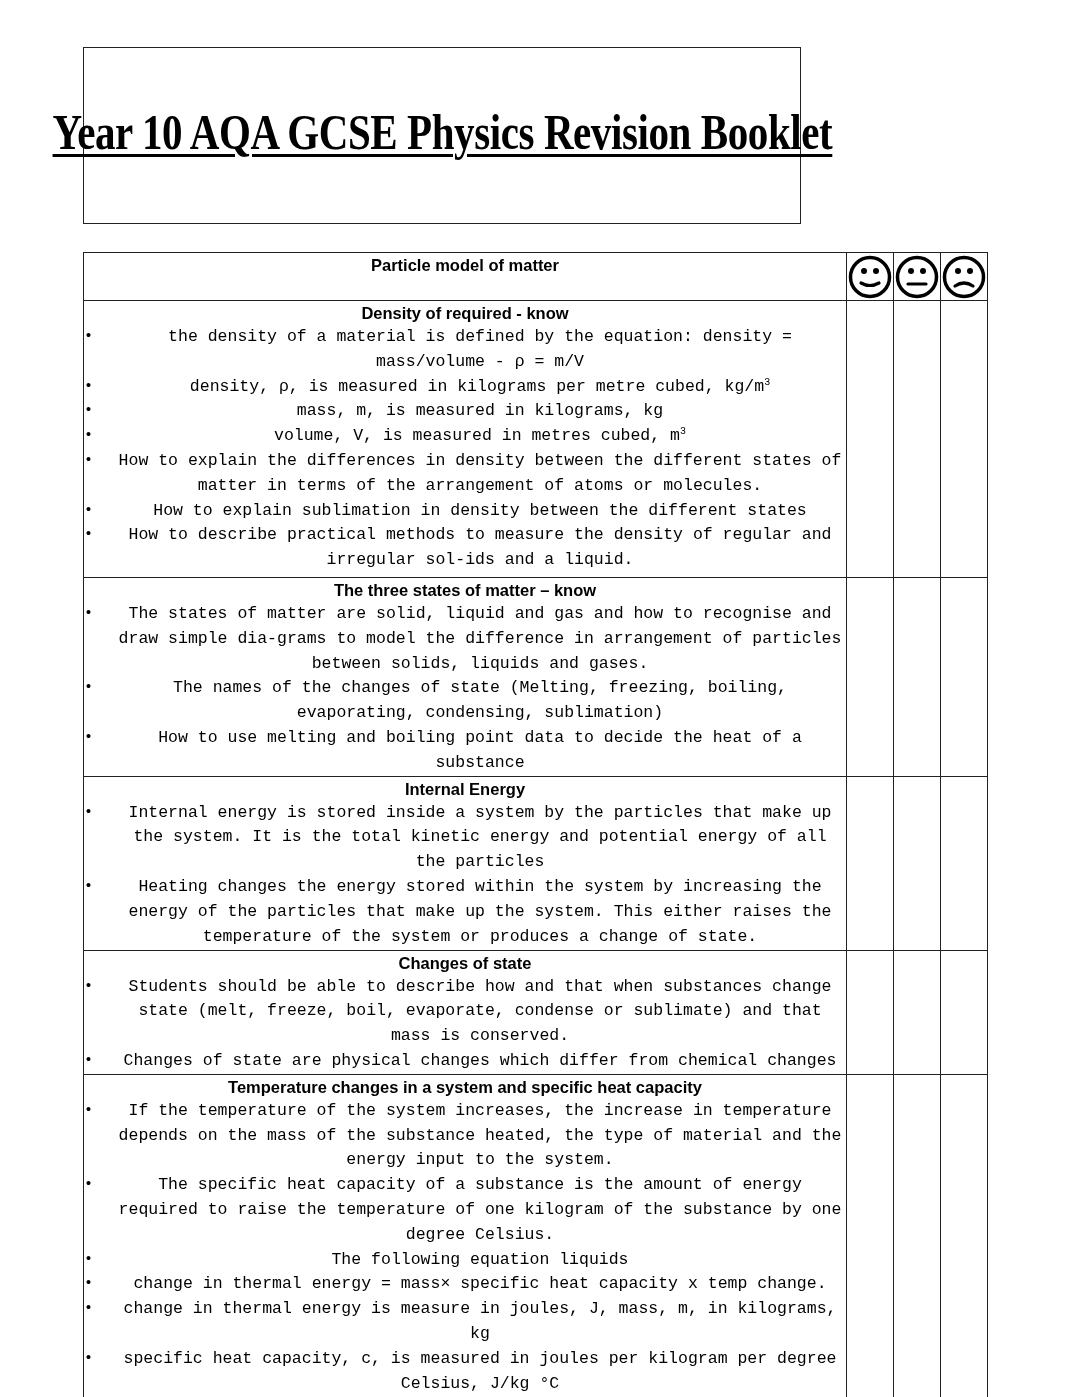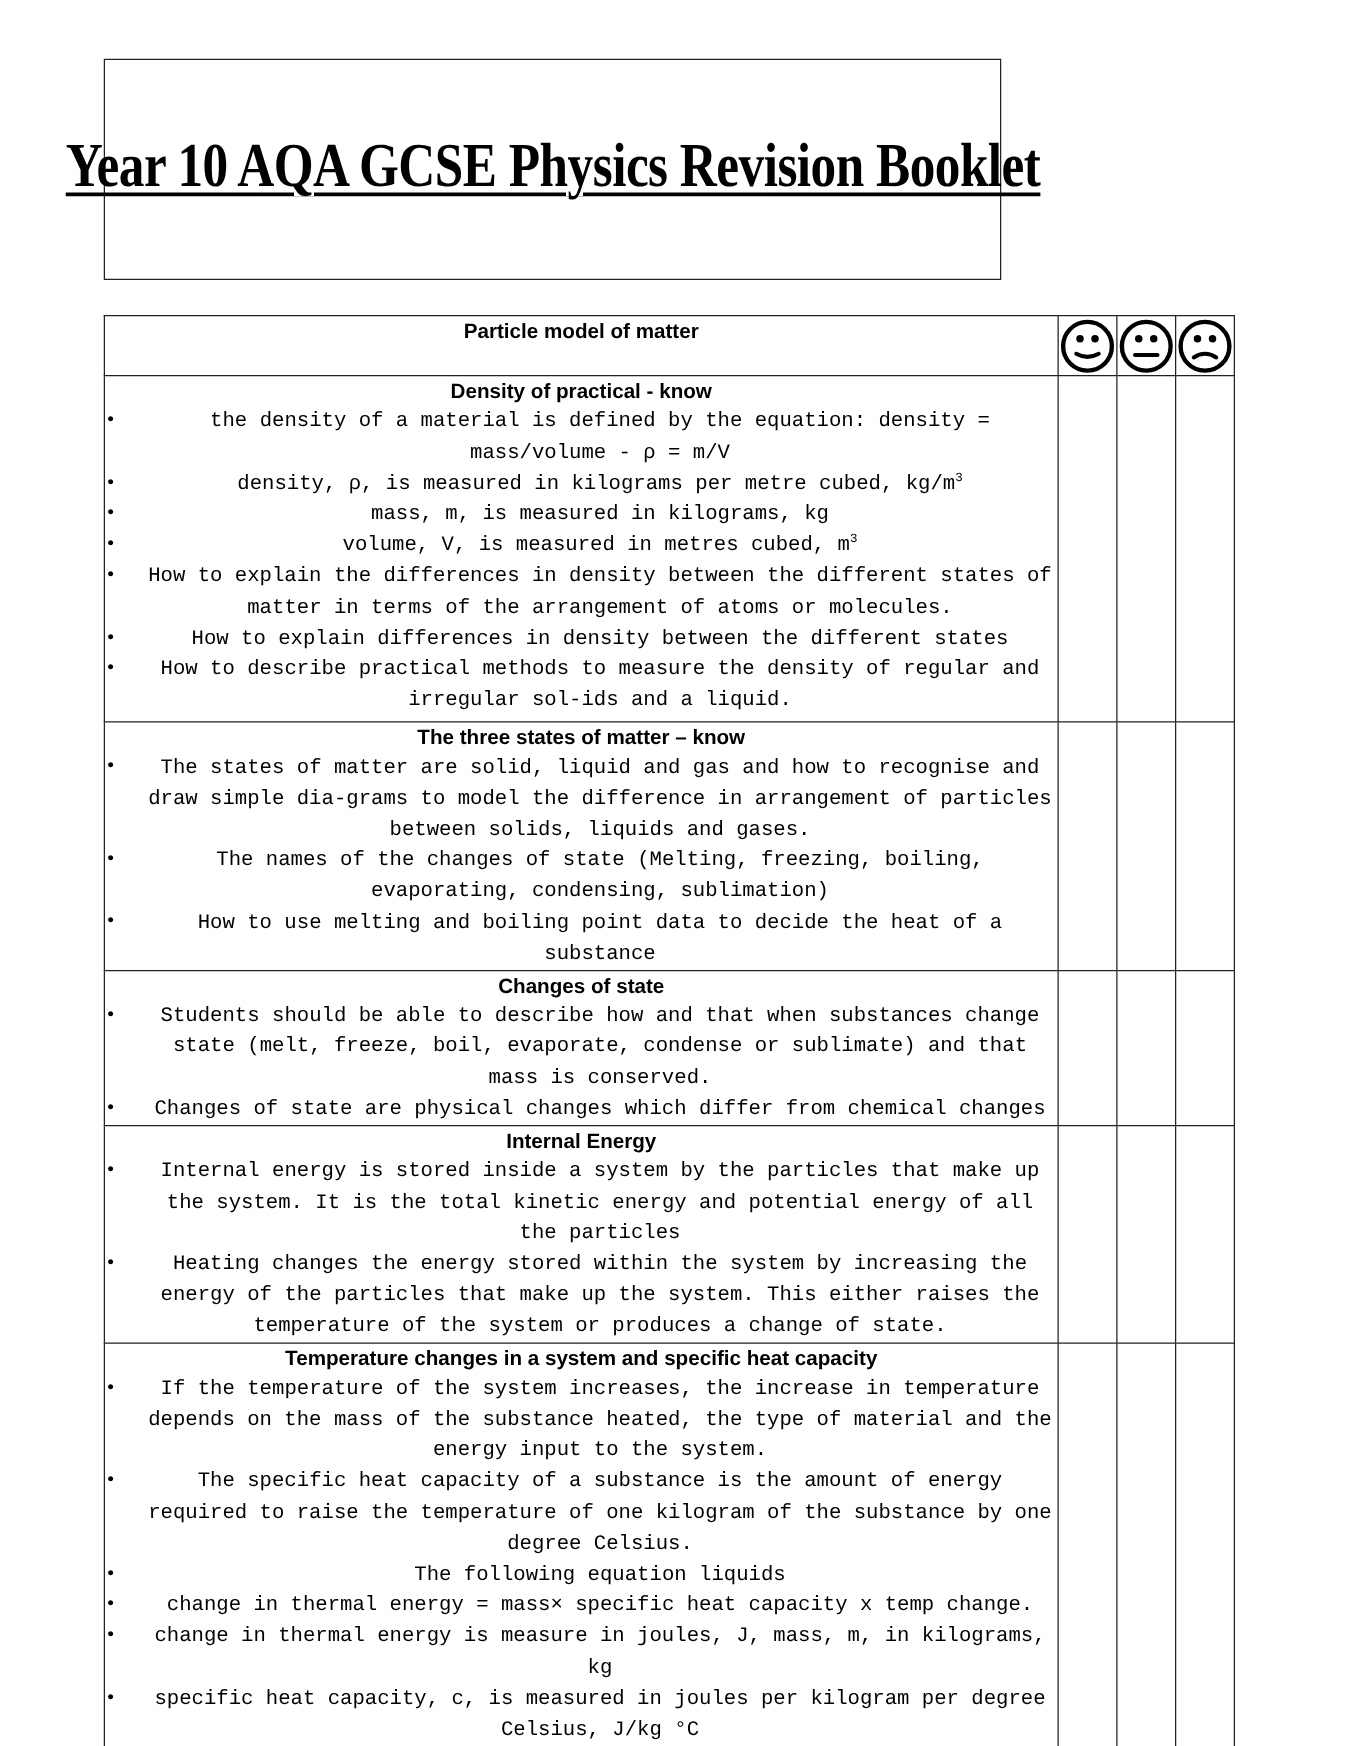--- a/index.html
+++ b/index.html
@@ -76,28 +76,28 @@
         <circle cx="22" cy="22" r="19.5" fill="none" stroke="#000" stroke-width="3.5"></circle>
         <circle cx="16" cy="16" r="3" fill="#000"></circle>
             <circle cx="28" cy="16" r="3" fill="#000"></circle>
         <path d="M13 31 Q22 25 31 31" fill="none" stroke="#000" stroke-width="3.2" stroke-linecap="round"></path>
       </svg>
     </td>
   </tr>
 
   <tr style="height:277px">
     <td class="content">
-      <div class="heading">Density of practical - know</div>
+      <div class="heading">Density of required - know</div>
       <ul class="bullets">
         <li>the density of a material is defined by the equation: density = mass/volume - ρ = m/V</li>
         <li><span>density, ρ, is measured in kilograms per metre cubed, kg/m</span><sup>3</sup></li>
         <li>mass, m, is measured  in kilograms, kg</li>
         <li><span>volume, V, is measured in metres cubed, m</span><sup>3</sup></li>
         <li>How to explain the differences in density between the different states of matter in terms of the arrangement of atoms or molecules.</li>
-        <li>How to explain differences in density between the different states</li>
+        <li>How to explain sublimation in density between the different states</li>
         <li>How to describe practical methods to measure the density of regular and irregular sol-ids and a liquid.</li>
       </ul>
     </td>
     <td class="rate"></td>
     <td class="rate"></td>
     <td class="rate"></td>
   </tr>
 
   <tr style="height:198px">
     <td class="content">
@@ -106,39 +106,39 @@
         <li>The states of matter are solid, liquid and gas and how to recognise and draw simple dia-grams to model the difference in arrangement of particles between solids, liquids and gases.</li>
         <li>The names of the changes of state (Melting, freezing, boiling, evaporating, condensing, sublimation)</li>
         <li>How to use melting and boiling point data to decide the heat of a substance</li>
       </ul>
     </td>
     <td class="rate"></td>
     <td class="rate"></td>
     <td class="rate"></td>
   </tr>
 
-  <tr style="height:124px">
+  <tr style="height:174px">
     <td class="content">
-      <div class="heading">Changes of state</div>
+      <div class="heading">Internal Energy</div>
       <ul class="bullets">
-        <li>Students should be able to describe how and that when substances change state (melt, freeze, boil, evaporate, condense or sublimate) and that mass is conserved.</li>
-        <li>Changes of state are physical changes which differ from chemical changes</li>
+        <li>Internal energy is stored inside a system by the particles that make up the system. It is the total kinetic energy and potential energy of all the particles</li>
+        <li>Heating changes the energy stored within the system by increasing the energy of the particles that make up the system. This either raises the temperature of the system or produces a change of state.</li>
       </ul>
     </td>
     <td class="rate"></td>
     <td class="rate"></td>
     <td class="rate"></td>
   </tr>
 
-  <tr style="height:174px">
+  <tr style="height:124px">
     <td class="content">
-      <div class="heading">Internal Energy</div>
+      <div class="heading">Changes of state</div>
       <ul class="bullets">
-        <li>Internal energy is stored inside a system by the particles that make up the system. It is the total kinetic energy and potential energy of all the particles</li>
-        <li>Heating changes the energy stored within the system by increasing the energy of the particles that make up the system. This either raises the temperature of the system or produces a change of state.</li>
+        <li>Students should be able to describe how and that when substances change state (melt, freeze, boil, evaporate, condense or sublimate) and that mass is conserved.</li>
+        <li>Changes of state are physical changes which differ from chemical changes</li>
       </ul>
     </td>
     <td class="rate"></td>
     <td class="rate"></td>
     <td class="rate"></td>
   </tr>
 
   <tr style="height:274px">
     <td class="content">
       <div class="heading">Temperature changes in a system and specific heat capacity</div>

